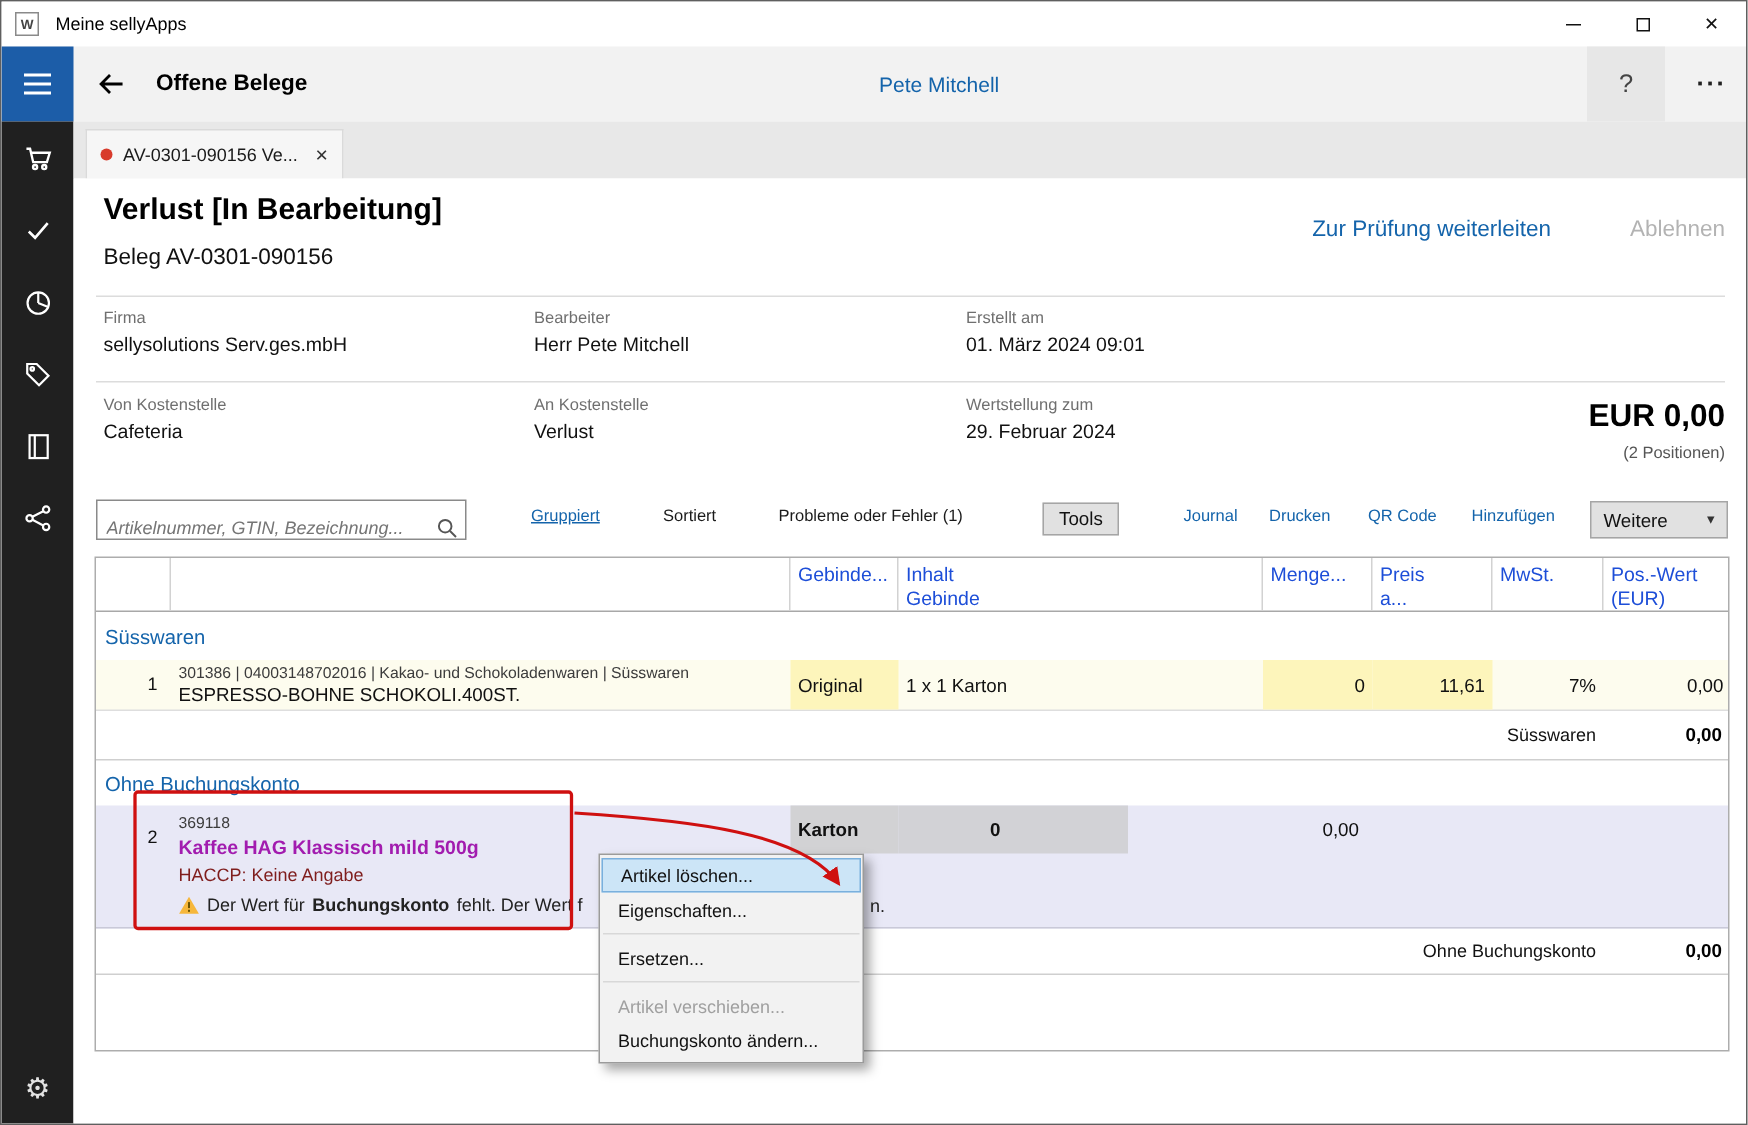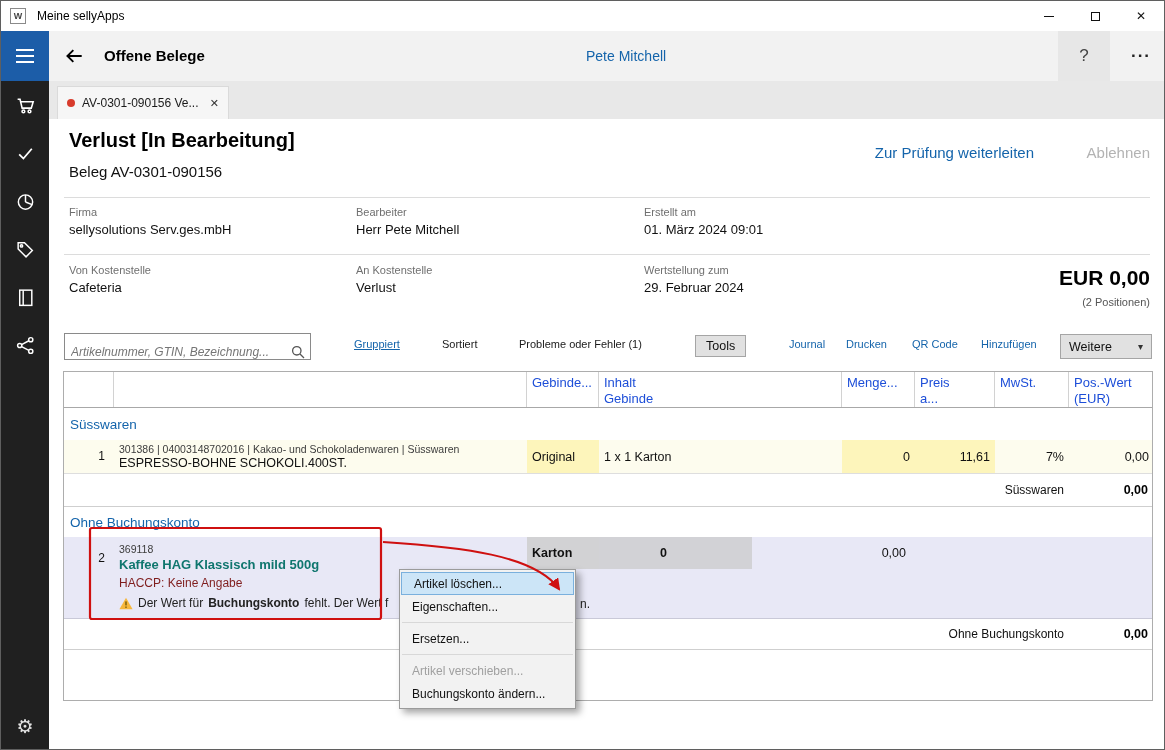--- a/index.html
+++ b/index.html
@@ -82,21 +82,21 @@
   .pname{font-size:12.5px;color:#111;margin-top:1px;white-space:nowrap}
   .yellow{background:#fdf5bb}
   .vfill{height:100%;display:flex;align-items:center}
   .rightal{justify-content:flex-end;text-align:right}
   .subtotal{height:33px;display:flex;align-items:center;border-bottom:1px solid #cfcfcf}
   .subtotal .lab{width:1005px;text-align:right;font-size:12px;color:#111;padding-right:5px;flex:none}
   .subtotal .val{width:85px;text-align:right;font-size:12.5px;font-weight:bold;color:#000;padding-right:6px;flex:none}
   .subtotal.s2{height:31px}
   .item-row2{display:flex;height:82px;background:#e8e8f6;border-bottom:1px solid #c9c9d8;position:relative}
   .desc2{padding-top:6px}
-  .pname2{font-size:13px;font-weight:bold;color:#0f766e;margin-top:2px;white-space:nowrap}
+  .pname2{font-size:13px;font-weight:bold;color:#a21caf;margin-top:2px;white-space:nowrap}
   .haccp{font-size:12px;color:#7f1d1d;margin-top:4px;white-space:nowrap}
   .warnline{margin-top:6px;display:flex;align-items:center;gap:5px;font-size:12px;color:#222;white-space:nowrap;width:max-content}
   .graybox{width:72px;height:32px;background:#d2d2d4;font-size:12.5px;font-weight:bold;color:#111;line-height:32px;padding-left:5px}
   .graybox56{width:153px;height:32px;background:#d2d2d6;font-size:12.5px;font-weight:bold;color:#111;line-height:32px;text-align:right;padding-right:85px}
   .inhalt2{font-weight:bold;padding-top:9px}
   .wert2{text-align:right;padding-top:9px}
   .tfill{flex:1}
 
   
   .context-menu{position:absolute;left:398px;top:568px;width:177px;background:#f2f2f2;border:1px solid #9b9b9b;box-shadow:4px 4px 7px rgba(0,0,0,.35);z-index:100;padding:2px 0 3px 0}

